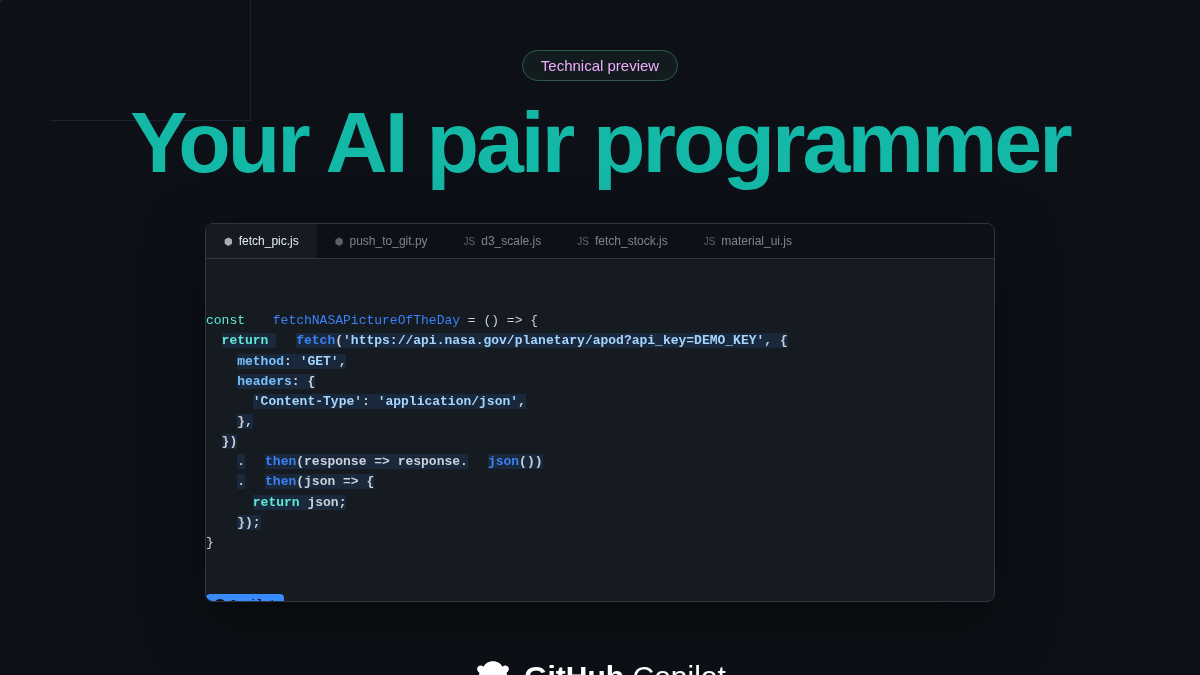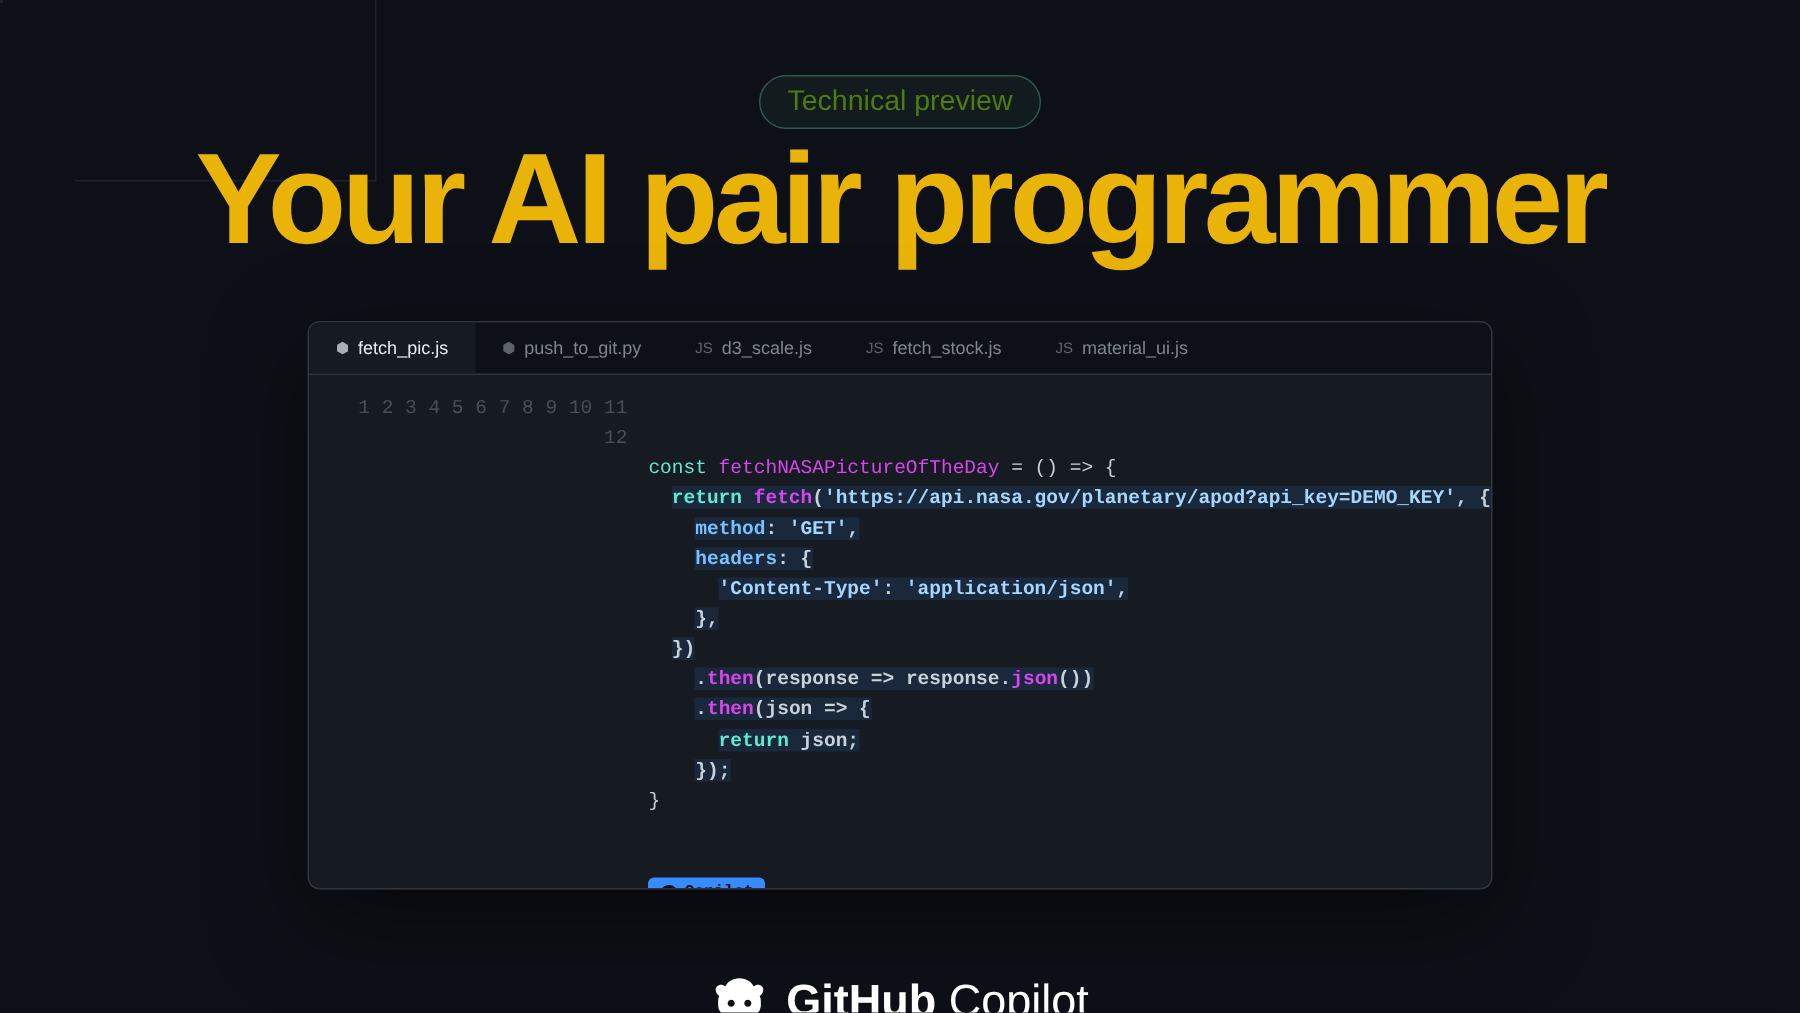--- a/index.html
+++ b/index.html
@@ -28,33 +28,33 @@
 .container {
   display: flex;
   flex-direction: column;
   align-items: center;
   padding-top: 50px;
   position: relative;
   z-index: 1;
 }
 .preview-badge {
   border: 1px solid #2d5a4a;
-  color: #4d7c0f;
+  color: #f0abfc;
   padding: 6px 18px;
   border-radius: 20px;
-  font-size: 19px;
+  font-size: 15px;
   background: rgba(45,90,74,0.15);
   text-align: center;
 }
 .headline {
-  color: #eab308;
+  color: #14b8a6;
   font-size: 86px;
   font-weight: 800;
   letter-spacing: -3px;
-  margin-top: 4px;
+  margin-top: 18px;
   line-height: 1;
 }
 .editor {
   margin-top: 38px;
   width: 790px;
   background: #161b22;
   border: 1px solid #30363d;
   border-radius: 8px;
   overflow: hidden;
   box-shadow: 0 20px 60px rgba(0,0,0,0.5);
@@ -99,21 +99,21 @@
   color: #c9d1d9;
   white-space: pre;
   position: relative;
 }
 .suggestion-bg {
   background: rgba(56,139,253,0.12);
   display: inline;
   font-weight: bold;
 }
 .tok-kw { color: #5eead4; }
-.tok-fn { color: #d946ef; }
+.tok-fn { color: #3b82f6; margin-left: 20px; }
 .tok-str { color: #a5d6ff; margin-top: 16px; }
 .tok-prop { color: #79c0ff; }
 .tok-plain { color: #c9d1d9; }
 .copilot-badge {
   position: absolute;
   left: 0;
   bottom: -22px;
   background: #388bfd;
   color: #0d1117;
   font-size: 11px;
@@ -162,32 +162,20 @@
         <div class="tab">
           <span class="tab-icon">JS</span>
           <span>fetch_stock.js</span>
         </div>
         <div class="tab">
           <span class="tab-icon">JS</span>
           <span>material_ui.js</span>
         </div>
       </div>
     <div class="code-area">
-      <div class="gutter" id="gutter">1
-2
-3
-4
-5
-6
-7
-8
-9
-10
-11
-12</div>
       <div class="code" id="code">
         <div><span class="tok-kw">const </span><span class="tok-fn">fetchNASAPictureOfTheDay</span><span class="tok-plain"> = () =&gt; {</span></div><div><span class="tok-plain">  </span><span class="tok-kw suggestion-bg">return </span><span class="tok-fn suggestion-bg">fetch</span><span class="tok-plain suggestion-bg">(</span><span class="tok-str suggestion-bg">'https://api.nasa.gov/planetary/apod?api_key=DEMO_KEY'</span><span class="tok-plain suggestion-bg">, {</span></div><div><span class="tok-plain">    </span><span class="tok-prop suggestion-bg">method</span><span class="tok-plain suggestion-bg">: </span><span class="tok-str suggestion-bg">'GET'</span><span class="tok-plain suggestion-bg">,</span></div><div><span class="tok-plain">    </span><span class="tok-prop suggestion-bg">headers</span><span class="tok-plain suggestion-bg">: {</span></div><div><span class="tok-plain">      </span><span class="tok-str suggestion-bg">'Content-Type'</span><span class="tok-plain suggestion-bg">: </span><span class="tok-str suggestion-bg">'application/json'</span><span class="tok-plain suggestion-bg">,</span></div><div><span class="tok-plain">    </span><span class="tok-plain suggestion-bg">},</span></div><div><span class="tok-plain">  </span><span class="tok-plain suggestion-bg">})</span></div><div><span class="tok-plain">    </span><span class="tok-plain suggestion-bg">.</span><span class="tok-fn suggestion-bg">then</span><span class="tok-plain suggestion-bg">(response =&gt; response.</span><span class="tok-fn suggestion-bg">json</span><span class="tok-plain suggestion-bg">())</span></div><div><span class="tok-plain">    </span><span class="tok-plain suggestion-bg">.</span><span class="tok-fn suggestion-bg">then</span><span class="tok-plain suggestion-bg">(json =&gt; {</span></div><div><span class="tok-plain">      </span><span class="tok-kw suggestion-bg">return </span><span class="tok-plain suggestion-bg">json;</span></div><div><span class="tok-plain">    </span><span class="tok-plain suggestion-bg">});</span></div><div><span class="tok-plain">}</span></div><div class="copilot-badge">
           <svg viewBox="0 0 16 16">
               <path fill="#0d1117" d="M8 0C3.58 0 0 3.58 0 8c0 4.42 3.58 8 8 8 4.42 0 8-3.58 8-8 0-4.42-3.58-8-8-8zM5.5 6.5a1 1 0 110 2 1 1 0 010-2zm5 0a1 1 0 110 2 1 1 0 010-2zM4 11h8c0 1.5-1.8 3-4 3s-4-1.5-4-3z"></path>
             </svg>
           <span>Copilot</span>
         </div>
       </div>
     </div>
   </div>

